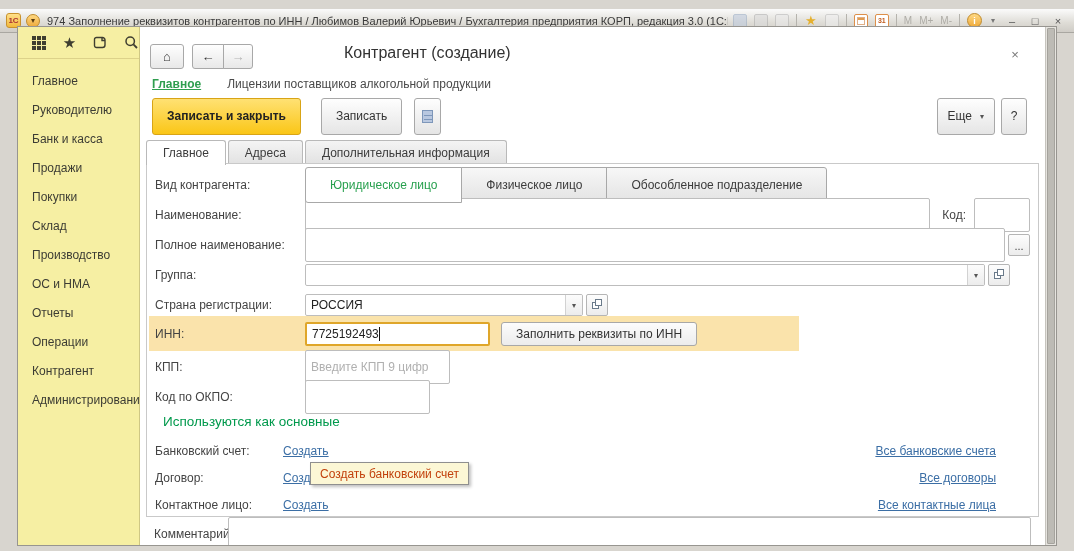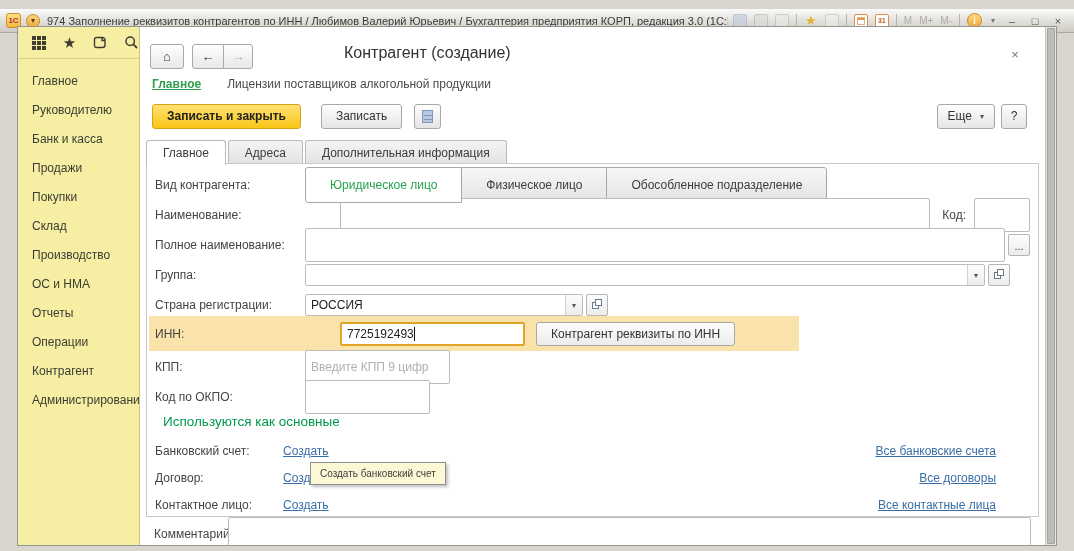--- a/index.html
+++ b/index.html
@@ -89,21 +89,21 @@
   .page-title { position:absolute; left:194px; top:1px; font-size:16px; color:#333; }
   .close-x { position:absolute; right:8px; top:4px; font-size:13px; color:#777; width:16px; text-align:center; cursor:default; }
 
   .crumbs { position:absolute; top:50px; left:12px; display:flex; gap:26px; font-size:12px; align-items:center; }
   .link { color:#3b6ea5; text-decoration:underline; cursor:pointer; }
   .link-green { color:#2f9e4f; text-decoration:underline; font-weight:bold; cursor:pointer; }
   .crumb-plain { color:#4a4a4a; }
 
   .actions { position:absolute; top:76px; left:12px; right:18px; height:26px; display:flex; align-items:center; }
   .btn {
-    height:25px; padding:0 14px; background:linear-gradient(#fefefe,#e5e5e5);
+    height:37px; padding:0 14px; background:linear-gradient(#fefefe,#e5e5e5);
     border:1px solid #a8a8a8; border-radius:3px; font-size:12px; color:#333;
     display:inline-flex; align-items:center; justify-content:center; white-space:nowrap;
   }
   .btn-yellow { background:linear-gradient(#ffe173,#fac617); border-color:#d8a416; font-weight:bold; color:#222; }
   .gap20 { width:20px; } .gap12 { width:12px; } .gap6 { width:6px; }
   .btn-icon { width:27px; padding:0; }
   .stack-icon { width:11px; height:13px; background:#b9c8e0; border:1px solid #7e97ba;
       background-image:linear-gradient(#7e97ba,#7e97ba),linear-gradient(#7e97ba,#7e97ba);
       background-size:9px 1px,9px 1px; background-position:1px 4px,1px 8px; background-repeat:no-repeat; }
   .spacer { flex:1; }
@@ -123,21 +123,21 @@
     position:absolute; top:136px; left:6px; right:6px; height:354px;
     border:1px solid #c9c9c9; background:#fff;
   }
   .row { position:absolute; left:8px; right:8px; height:26px; display:flex; align-items:center; font-size:12px; color:#444; }
   .row .flabel { width:150px; flex:none; color:#444; }
   .input {
     height:34px; border:1px solid #bdbdbd; border-radius:2px; font-size:12px; padding:0 5px;
     color:#222; background:#fff; font-family:"Liberation Sans",sans-serif; outline:none;
   }
   .input::placeholder { color:#b0b0b0; }
-  .wrap { position:relative; display:flex;margin-left:35px; }
+  .wrap { position:relative; display:flex; }
   .red-dots { position:absolute; left:3px; right:3px; bottom:3px; border-bottom:1px dotted #dc8a8a; pointer-events:none; }
   .combo { display:flex; height:22px; border:1px solid #bdbdbd; border-radius:2px; background:#fff; overflow:hidden; }
   .combo .input { border:none; flex:1; height:20px; }
   .dd-seg { width:17px; border-left:1px solid #d2d2d2; display:flex; align-items:center; justify-content:center;
             font-size:8px; color:#555; background:linear-gradient(#fcfcfc,#ececec); cursor:pointer; }
   .sq-btn { width:22px; height:22px; margin-left:3px; border:1px solid #b5b5b5; border-radius:2px;
             background:linear-gradient(#fdfdfd,#ececec); position:relative; cursor:pointer; flex:none; }
   .sq1 { position:absolute; left:5px; top:7px; width:7px; height:7px; border:1px solid #6a7a8a; background:#fff; }
   .sq2 { position:absolute; left:8px; top:4px; width:7px; height:7px; border:1px solid #6a7a8a; background:#fff; }
   .ellipsis-btn { width:22px; height:22px; margin-left:3px; border:1px solid #b5b5b5; border-radius:2px;
@@ -158,21 +158,21 @@
   .inn-btn { margin-left:11px; height:24px; background:linear-gradient(#fcfcfc,#ececec); }
   .caret-bar { position:absolute; left:74px; top:5px; width:1px; height:14px; background:#111; }
 
   .section-head { position:absolute; left:16px; top:250px; font-size:13.5px; color:#00994c; }
   .row-links .flabel { width:128px; }
   .right-link { position:absolute; right:34px; }
 
   .tooltip {
     position:absolute; left:155px; top:-3px; height:23px; padding:0 9px;
     background:#fcf7d5; border:1px solid #8f8f8f; box-shadow:2px 2px 3px rgba(0,0,0,.25);
-    display:flex; align-items:center; font-size:10px; color:#404040; white-space:nowrap; z-index:5;
+    display:flex; align-items:center; font-size:12px; color:#c2410c; white-space:nowrap; z-index:5;
   }
 
   .comment-row { position:absolute; left:14px; right:14px; top:496px; height:22px; display:flex; align-items:center; font-size:12px; color:#444; }
   .comment-row .flabel { width:74px; flex:none; }
   .comment-row .input { flex:1; }
 </style>
 </head>
 <body>
 
 <div class="screen">
@@ -344,21 +344,21 @@
               <span class="sq2"></span>
             </span>
         </div>
 
         <div class="row" style="top:157px;">
           <span class="flabel">ИНН:</span>
           <span class="wrap">
             <input class="input inn-input" value="7725192493" style="">
             <span class="caret-bar"></span>
           </span>
-          <button class="btn inn-btn">Контрагент реквизиты по ИНН</button>
+          <button class="btn inn-btn">Заполнить реквизиты по ИНН</button>
         </div>
 
         <div class="row" style="top:190px;">
           <span class="flabel">КПП:</span>
           <input class="input" style="width: 145px;" placeholder="Введите КПП 9 цифр">
         </div>
 
         <div class="row" style="top:220px;">
           <span class="flabel">Код по ОКПО:</span>
           <input class="input" style="width: 125px;">

